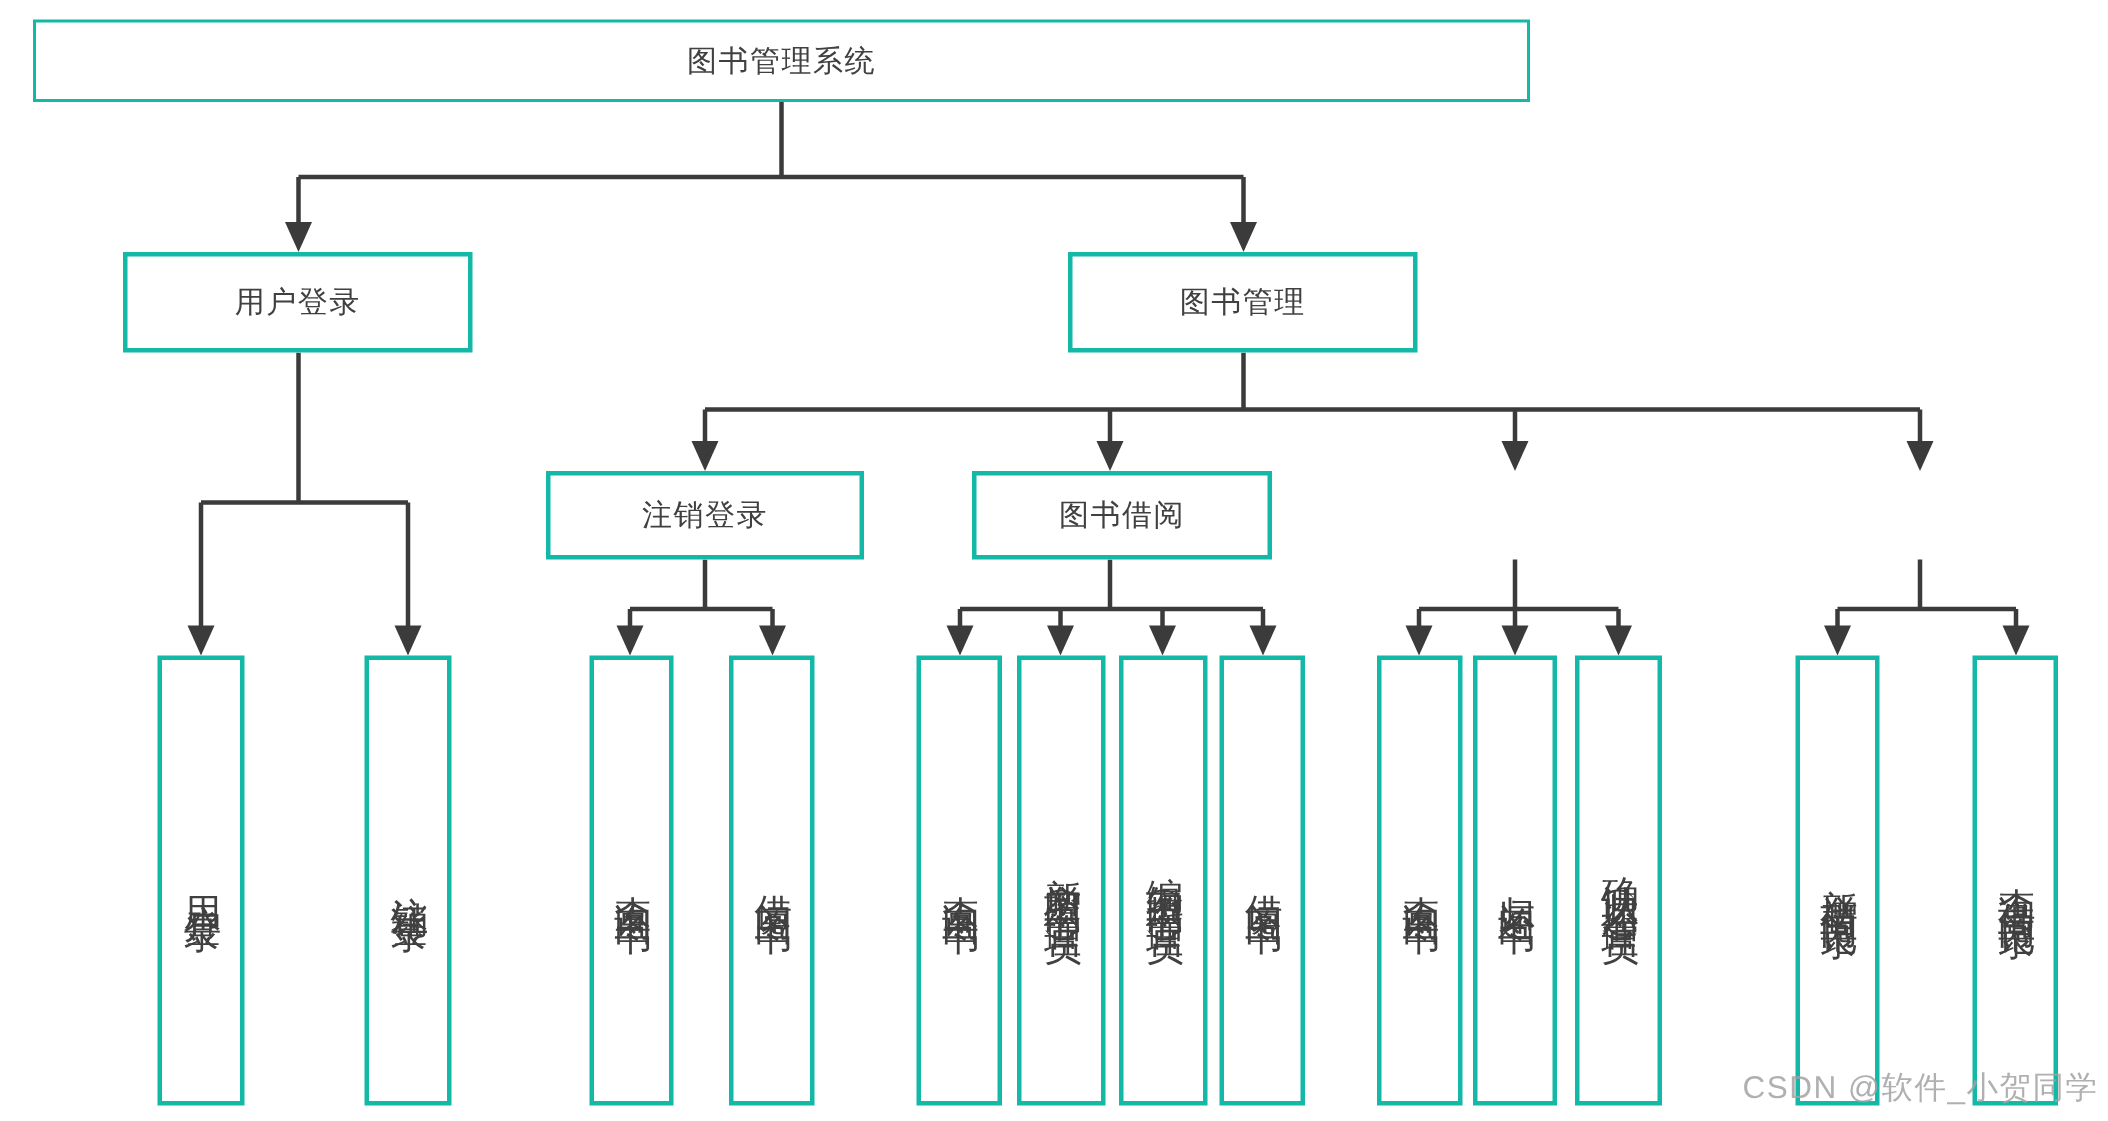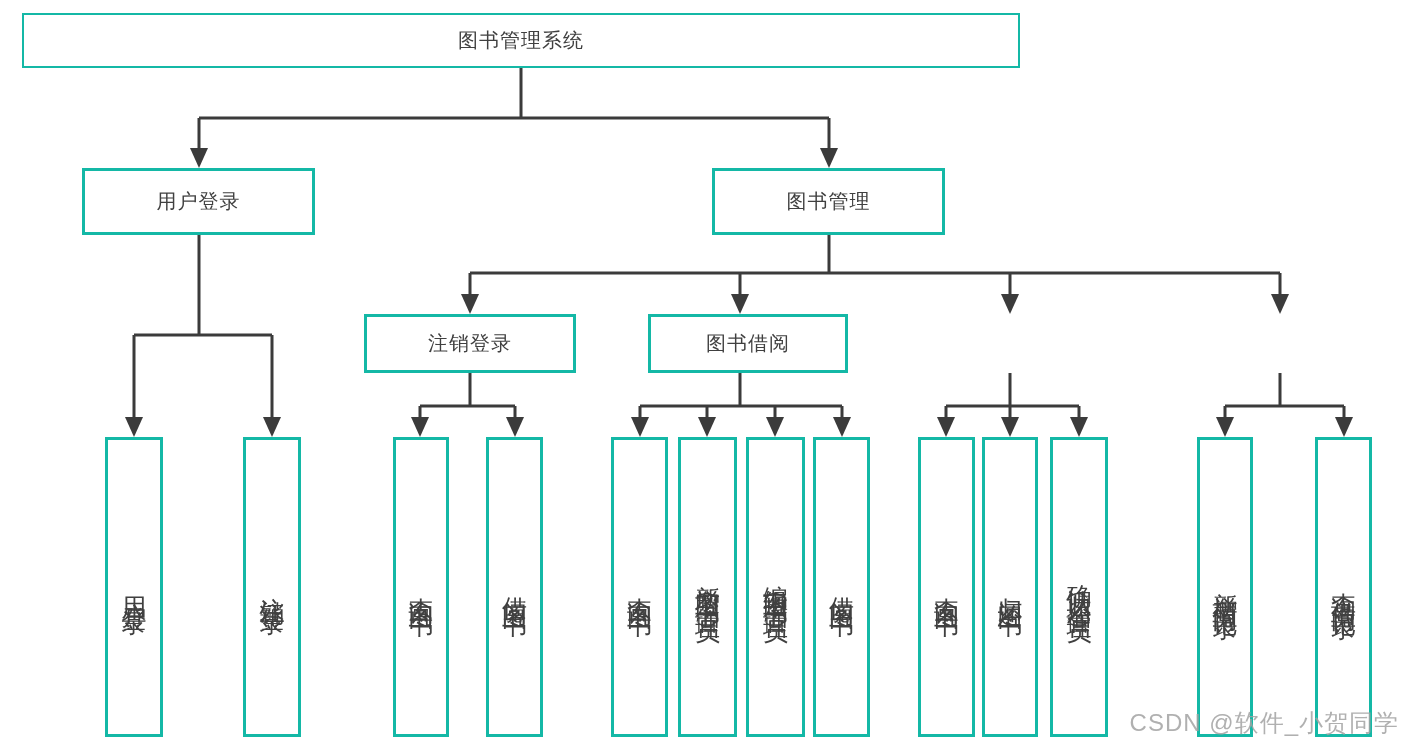--- a/index.html
+++ b/index.html
@@ -42,21 +42,21 @@
     writing-mode: vertical-rl;
     text-orientation: mixed;
     font-size: 25px;
     letter-spacing: 5px;
     line-height: 1;
   }
   .watermark {
     position: absolute;
     right: 6px;
     bottom: 8px;
-    font-size: 24px;
+    font-size: 21px;
     color: #a3a3a3;
     opacity: 0.85;
     letter-spacing: 1px;
     z-index: 10;
     white-space: nowrap;
   }
 </style>
 </head>
 <body>
 

